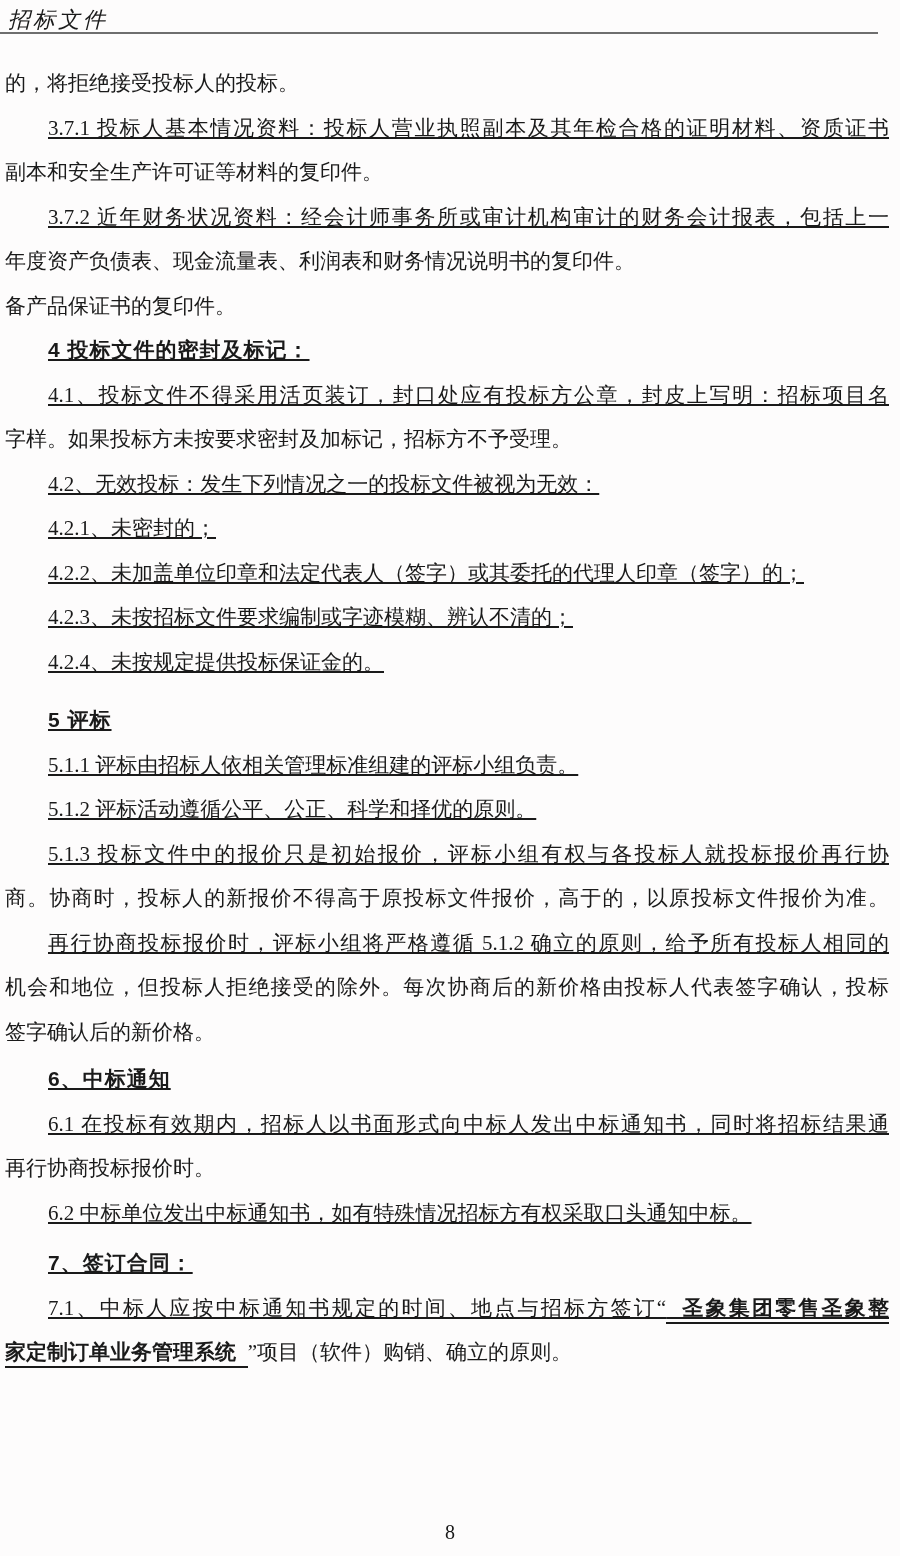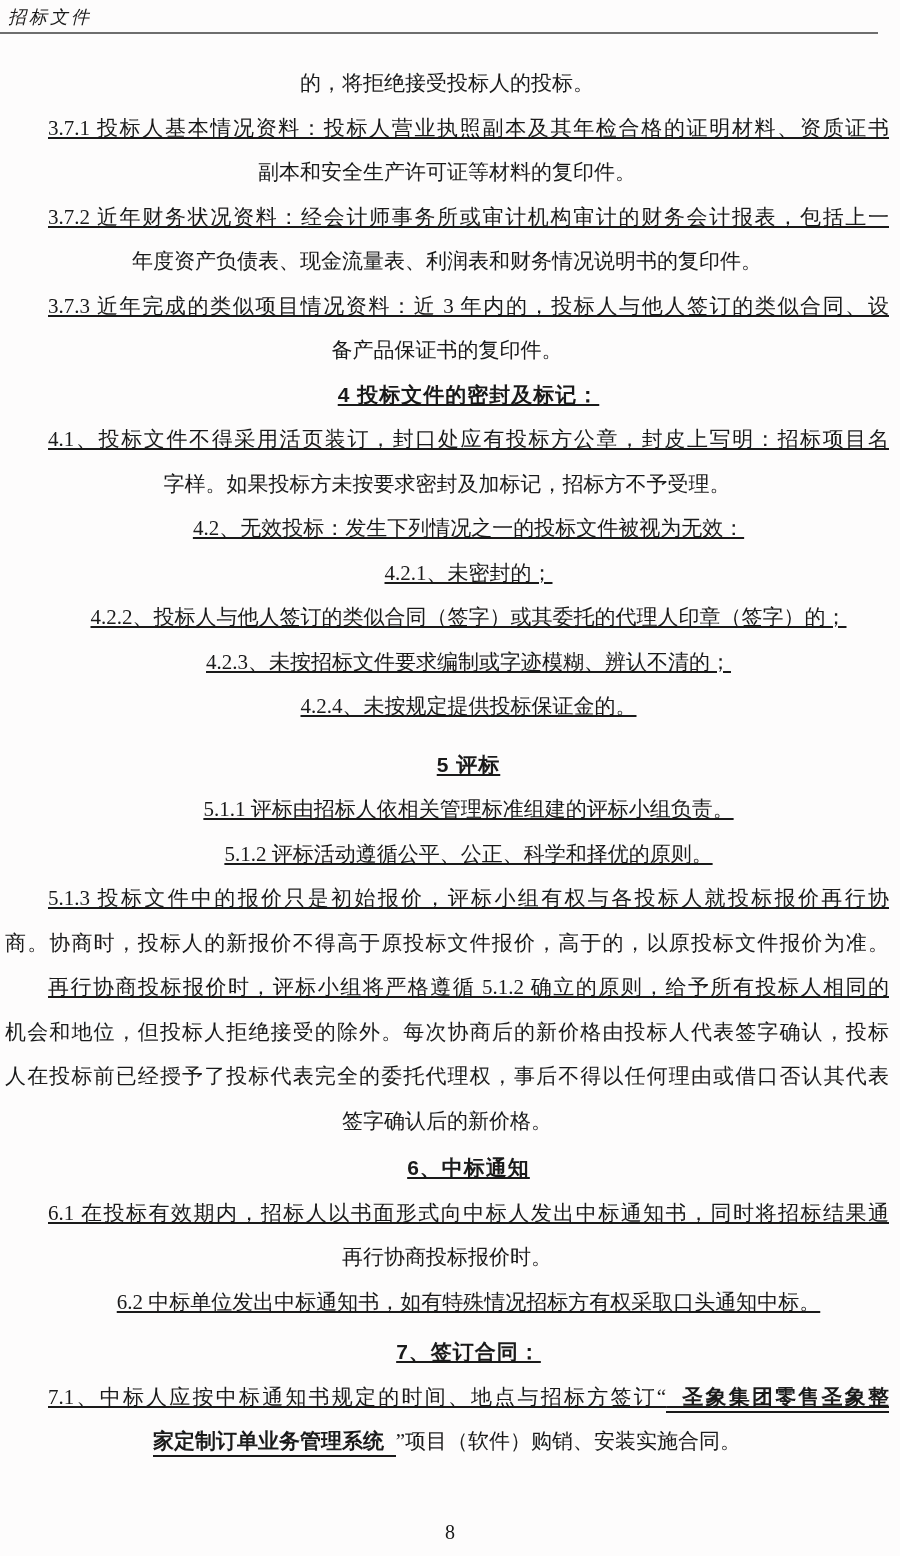--- a/index.html
+++ b/index.html
@@ -6,32 +6,32 @@
   .page {
     position:relative;
     width:900px; height:1556px;
     background:var(--bg,#fdfcfc);
     color:var(--fg,#1a1a1a);
     font-family:"Liberation Serif","DejaVu Serif",serif;
     overflow:hidden;
   }
   .header-title {
     position:absolute; top:5px; left:8px;
-    font-size:18px; font-style:italic; letter-spacing:3px;
+    font-size:22px; font-style:italic; letter-spacing:3px;
   }
   .header-rule {
     position:absolute; top:32px; left:0;
     width:878px; height:2px;
     background:var(--rule,#6e6e6e);
   }
   .doc {
     position:absolute; top:61px; left:5px; width:884px;
     font-size:21px; line-height:44.5px;
   }
-  .line { text-align:center; }
+  .line { text-align:left; }
   .line.indent { padding-left:43px;text-decoration:underline; }
   .line.fill { text-align:justify; text-align-last:justify; }
   .line.heading {
     font-weight:bold;
     font-family:"Liberation Sans","DejaVu Sans",sans-serif;
     letter-spacing:1px;
   }
   .seg.b { font-weight:bold; font-family:"Liberation Sans","DejaVu Sans",sans-serif; }
   .seg.u { border-bottom:2px solid var(--fg,#1a1a1a); padding-bottom:3px; }
   .page-number {
@@ -44,41 +44,39 @@
 
 <div class="page" style="--bg: #fdfcfc; --fg: #1a1a1a; --rule: #6e6e6e;">
   <div class="header-title">招标文件</div>
   <div class="header-rule"></div>
   <div class="doc">
       <div class="line"><span class="seg">的，将拒绝接受投标人的投标。</span></div>
       <div class="line indent fill"><span class="seg">3.7.1 投标人基本情况资料：投标人营业执照副本及其年检合格的证明材料、资质证书</span></div>
       <div class="line"><span class="seg">副本和安全生产许可证等材料的复印件。</span></div>
       <div class="line indent fill"><span class="seg">3.7.2 近年财务状况资料：经会计师事务所或审计机构审计的财务会计报表，包括上一</span></div>
       <div class="line"><span class="seg">年度资产负债表、现金流量表、利润表和财务情况说明书的复印件。</span></div>
-      <div class="line indent fill"><span class="seg">3.7.3 近年完成的类似项目情况资料：近 3 年内的，投标人与他人签订的类似合同、设</span></div>
       <div class="line"><span class="seg">备产品保证书的复印件。</span></div>
       <div class="line indent heading"><span class="seg">4 投标文件的密封及标记：</span></div>
       <div class="line indent fill"><span class="seg">4.1、投标文件不得采用活页装订，封口处应有投标方公章，封皮上写明：招标项目名</span></div>
       <div class="line"><span class="seg">字样。如果投标方未按要求密封及加标记，招标方不予受理。</span></div>
       <div class="line indent"><span class="seg">4.2、无效投标：发生下列情况之一的投标文件被视为无效：</span></div>
       <div class="line indent"><span class="seg">4.2.1、未密封的；</span></div>
-      <div class="line indent"><span class="seg">4.2.2、投标人与他人签订的类似合同（签字）或其委托的代理人印章（签字）的；</span></div>
+      <div class="line indent"><span class="seg">4.2.2、未加盖单位印章和法定代表人（签字）或其委托的代理人印章（签字）的；</span></div>
       <div class="line indent"><span class="seg">4.2.3、未按招标文件要求编制或字迹模糊、辨认不清的；</span></div>
       <div class="line indent"><span class="seg">4.2.4、未按规定提供投标保证金的。</span></div>
       <div class="line indent heading" style="margin-top: 14px;"><span class="seg">5 评标</span></div>
       <div class="line indent"><span class="seg">5.1.1 评标由招标人依相关管理标准组建的评标小组负责。</span></div>
       <div class="line indent"><span class="seg">5.1.2 评标活动遵循公平、公正、科学和择优的原则。</span></div>
       <div class="line indent fill"><span class="seg">5.1.3 投标文件中的报价只是初始报价，评标小组有权与各投标人就投标报价再行协</span></div>
       <div class="line fill"><span class="seg">商。协商时，投标人的新报价不得高于原投标文件报价，高于的，以原投标文件报价为准。</span></div>
       <div class="line indent fill"><span class="seg">再行协商投标报价时，评标小组将严格遵循 5.1.2 确立的原则，给予所有投标人相同的</span></div>
       <div class="line fill"><span class="seg">机会和地位，但投标人拒绝接受的除外。每次协商后的新价格由投标人代表签字确认，投标</span></div>
-      <div class="line fill"><span class="seg">人在投标前已经授予了投标代表完全的委托代理权，事后不得以任何理由或借口否认其代表</span></div>
       <div class="line"><span class="seg">签字确认后的新价格。</span></div>
       <div class="line indent heading" style="margin-top: 3px;"><span class="seg">6、中标通知</span></div>
       <div class="line indent fill"><span class="seg">6.1 在投标有效期内，招标人以书面形式向中标人发出中标通知书，同时将招标结果通</span></div>
       <div class="line"><span class="seg">再行协商投标报价时。</span></div>
       <div class="line indent"><span class="seg">6.2 中标单位发出中标通知书，如有特殊情况招标方有权采取口头通知中标。</span></div>
       <div class="line indent heading" style="margin-top: 6px;"><span class="seg">7、签订合同：</span></div>
       <div class="line indent fill"><span class="seg">7.1、中标人应按中标通知书规定的时间、地点与招标方签订“</span><span class="seg b u">&nbsp;&nbsp;圣象集团零售圣象整</span></div>
-      <div class="line"><span class="seg b u">家定制订单业务管理系统&nbsp;&nbsp;</span><span class="seg">”项目（软件）购销、安装实施合同。</span></div>
+      <div class="line"><span class="seg b u">家定制订单业务管理系统&nbsp;&nbsp;</span><span class="seg">”项目（软件）购销、确立的原则。</span></div>
     </div>
   <div class="page-number">8</div>
 </div>
 
 </body></html>

